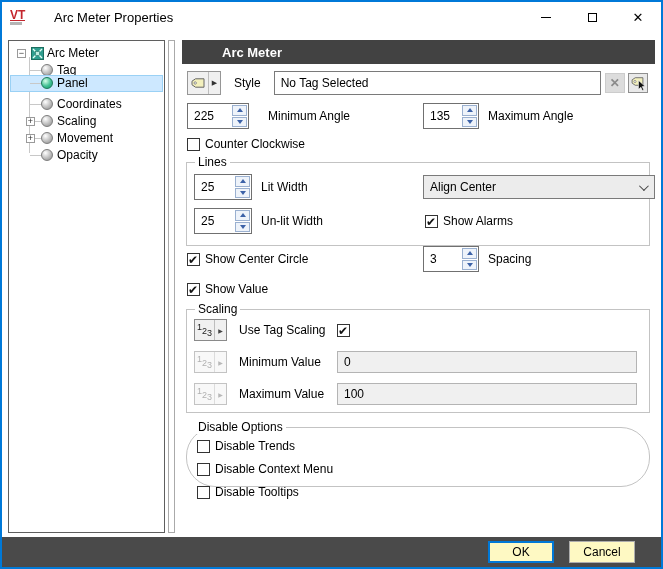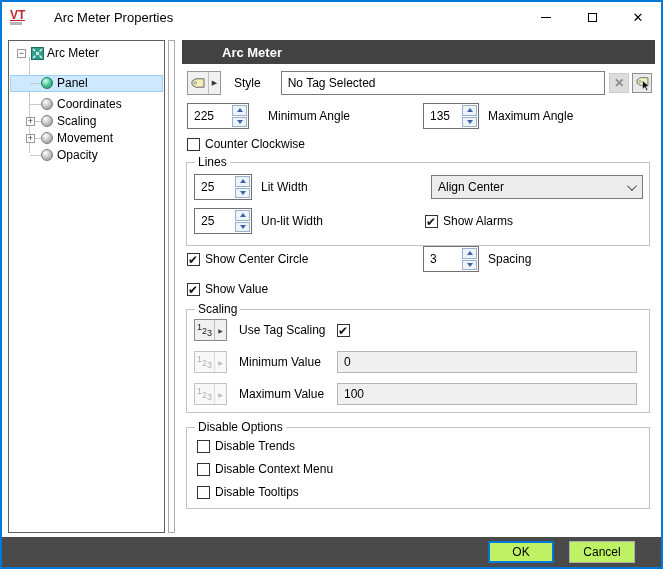--- a/index.html
+++ b/index.html
@@ -88,21 +88,21 @@
   .num-main .d3{transform:translateY(3px);}
   .num-arrow{flex:1;display:flex;align-items:center;justify-content:center;font-size:6px;color:#444;}
   .numbtn.disabled{border-color:#c3c3c3;background:#f8f8f8;}
   .numbtn.disabled .num-main{color:#b0b0b0;border-right-color:#dcdcdc;}
   .numbtn.disabled .num-arrow{color:#b8b8b8;}
 
   .txt-input.disabled{background:#f0f0f0;border-color:#b4b4b4;height:22px;}
 
   
   .footer{position:absolute;left:0;right:0;top:535px;height:30px;background:#4a4a4a;display:flex;align-items:center;justify-content:flex-end;}
-  .f-btn{height:22px;width:66px;display:flex;align-items:center;justify-content:center;font-size:12px;color:#000;background:#bef264;border:1px solid #adadad;}
+  .f-btn{height:22px;width:66px;display:flex;align-items:center;justify-content:center;font-size:12px;color:#000;background:#fef9c3;border:1px solid #adadad;}
   .f-btn.ok{border:2px solid #0078d7;margin-right:15px;}
   .f-btn.cancel{margin-right:26px;}
 </style>
 </head>
 <body>
 
 <div class="window">
 
   <div class="titlebar">
     <div class="app-logo">
@@ -130,20 +130,25 @@
       <div class="tree-row root" style="top:4px;">
         <div class="expander root-exp">−</div>
         <svg class="node-icon" width="13" height="13" viewBox="0 0 13 13">
           <rect x="0.5" y="0.5" width="12" height="12" fill="#2f9e8f" stroke="#1c6e5f"></rect>
           <path d="M2 2 L11 11 M11 2 L2 11" stroke="#e6fff6" stroke-width="1.4"></path>
           <rect x="4.5" y="4.5" width="4" height="4" fill="#bfeee2" stroke="#1c6e5f" stroke-width="0.6"></rect>
         </svg>
         <span class="tree-label">Arc Meter</span>
       </div>
 
+      <div class="tree-row" style="top:21px;">
+        <div class="stub"></div>
+        <span class="bullet"></span>
+        <span class="tree-label">Tag</span>
+      </div>
 
       <div class="tree-row selected" style="top:34px;">
         <div class="sel-bg"></div>
         <div class="stub"></div>
         <span class="bullet green"></span>
         <span class="tree-label">Panel</span>
       </div>
 
       <div class="tree-row" style="top:55px;">
         <div class="stub"></div>
@@ -185,21 +190,21 @@
       <div class="split-btn">
         <div class="split-main">
           <svg width="14" height="10" viewBox="0 0 14 10">
             <path d="M1 3.2 L4.5 0.8 H13 V9.2 H4.5 L1 6.8 Z" fill="#f3f0bd" stroke="#666" stroke-width="1"></path>
             <circle cx="4.2" cy="5" r="1.2" fill="#fff" stroke="#666" stroke-width="0.7"></circle>
           </svg>
         </div>
         <div class="split-arrow">▶</div>
       </div>
       <span style="margin-left:13px;">Style</span>
-      <div class="txt-input" style="margin-left:20px;width:327px;">
+      <div class="txt-input" style="margin-left:13px;width:327px;">
         <span>No Tag Selected</span>
       </div>
       <div class="sq-btn btn-clear" style="margin-left:4px;">
         <span>✕</span>
       </div>
       <div class="sq-btn btn-pick" style="margin-left:3px;">
         <svg width="13" height="9" viewBox="0 0 14 10" style="margin-bottom:3px;">
           <path d="M1 3.2 L4.5 0.8 H13 V9.2 H4.5 L1 6.8 Z" fill="#f3f0bd" stroke="#666" stroke-width="1"></path>
           <circle cx="4.2" cy="5" r="1.2" fill="#fff" stroke="#666" stroke-width="0.7"></circle>
         </svg>
@@ -251,21 +256,21 @@
           <span class="spin-btns">
             <span class="spin-b">
                 <i class="tri-up"></i>
               </span>
             <span class="spin-b">
                 <i class="tri-down"></i>
               </span>
           </span>
         </div>
         <span style="margin-left:9px;">Lit Width</span>
-        <div class="dropdown" style="position:absolute;left:237px;width:212px;">
+        <div class="dropdown" style="position:absolute;left:229px;width:232px;">
           <span class="dd-text">Align Center</span>
           <span class="chev"></span>
         </div>
       </div>
       <div class="row" style="left:7px;top:45px;height:26px;width:450px;">
         <div class="spin" style="width:58px;">
           <span class="spin-val">25</span>
           <span class="spin-btns">
             <span class="spin-b">
                 <i class="tri-up"></i>
@@ -351,21 +356,21 @@
           </span>
           <span class="num-arrow">▶</span>
         </div>
         <span style="margin-left:12px;">Maximum Value</span>
         <div class="txt-input disabled" style="position:absolute;left:143px;width:300px;">
           <span>100</span>
         </div>
       </div>
     </div>
 
-    <div class="group" style="left:4px;top:387px;width:464px;height:82px;">
+    <div class="group" style="left:4px;top:387px;width:464px;height:60px;border-radius:29px;">
       <span class="group-title">Disable Options</span>
       <div class="row" style="left:10px;top:10px;height:16px;">
         <label class="cb">
           <span class="box"></span>
           <span class="cb-label">Disable Trends</span>
         </label>
       </div>
       <div class="row" style="left:10px;top:33px;height:16px;">
         <label class="cb">
           <span class="box"></span>

